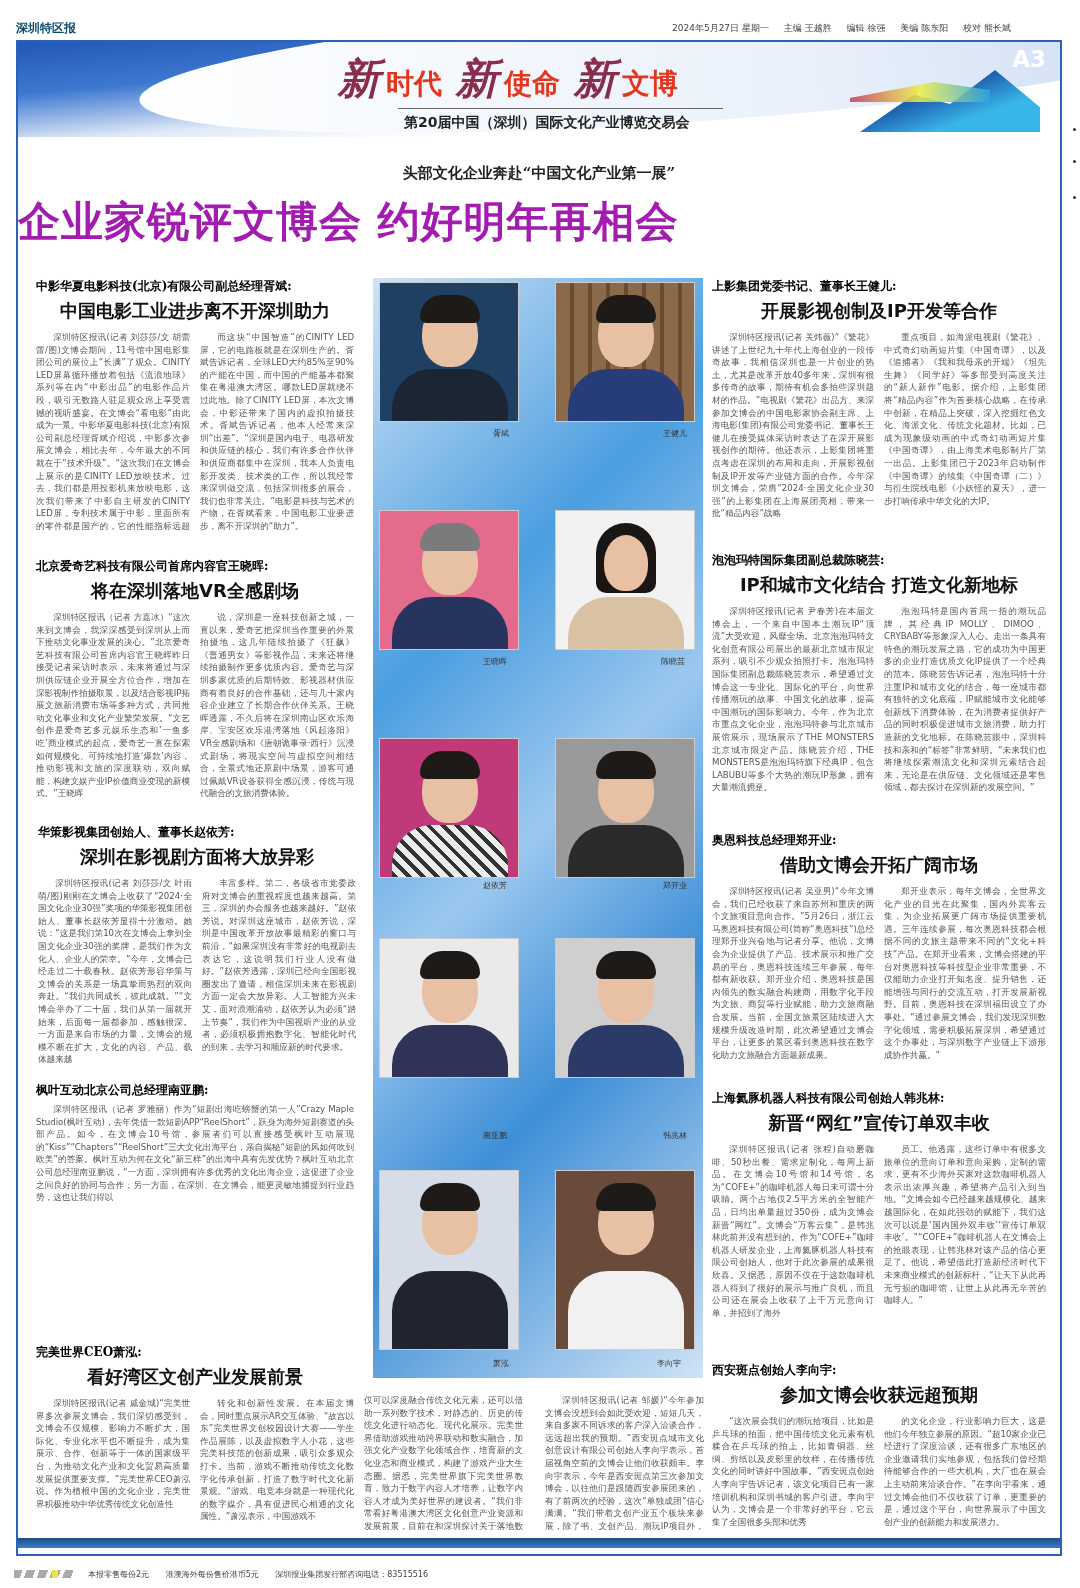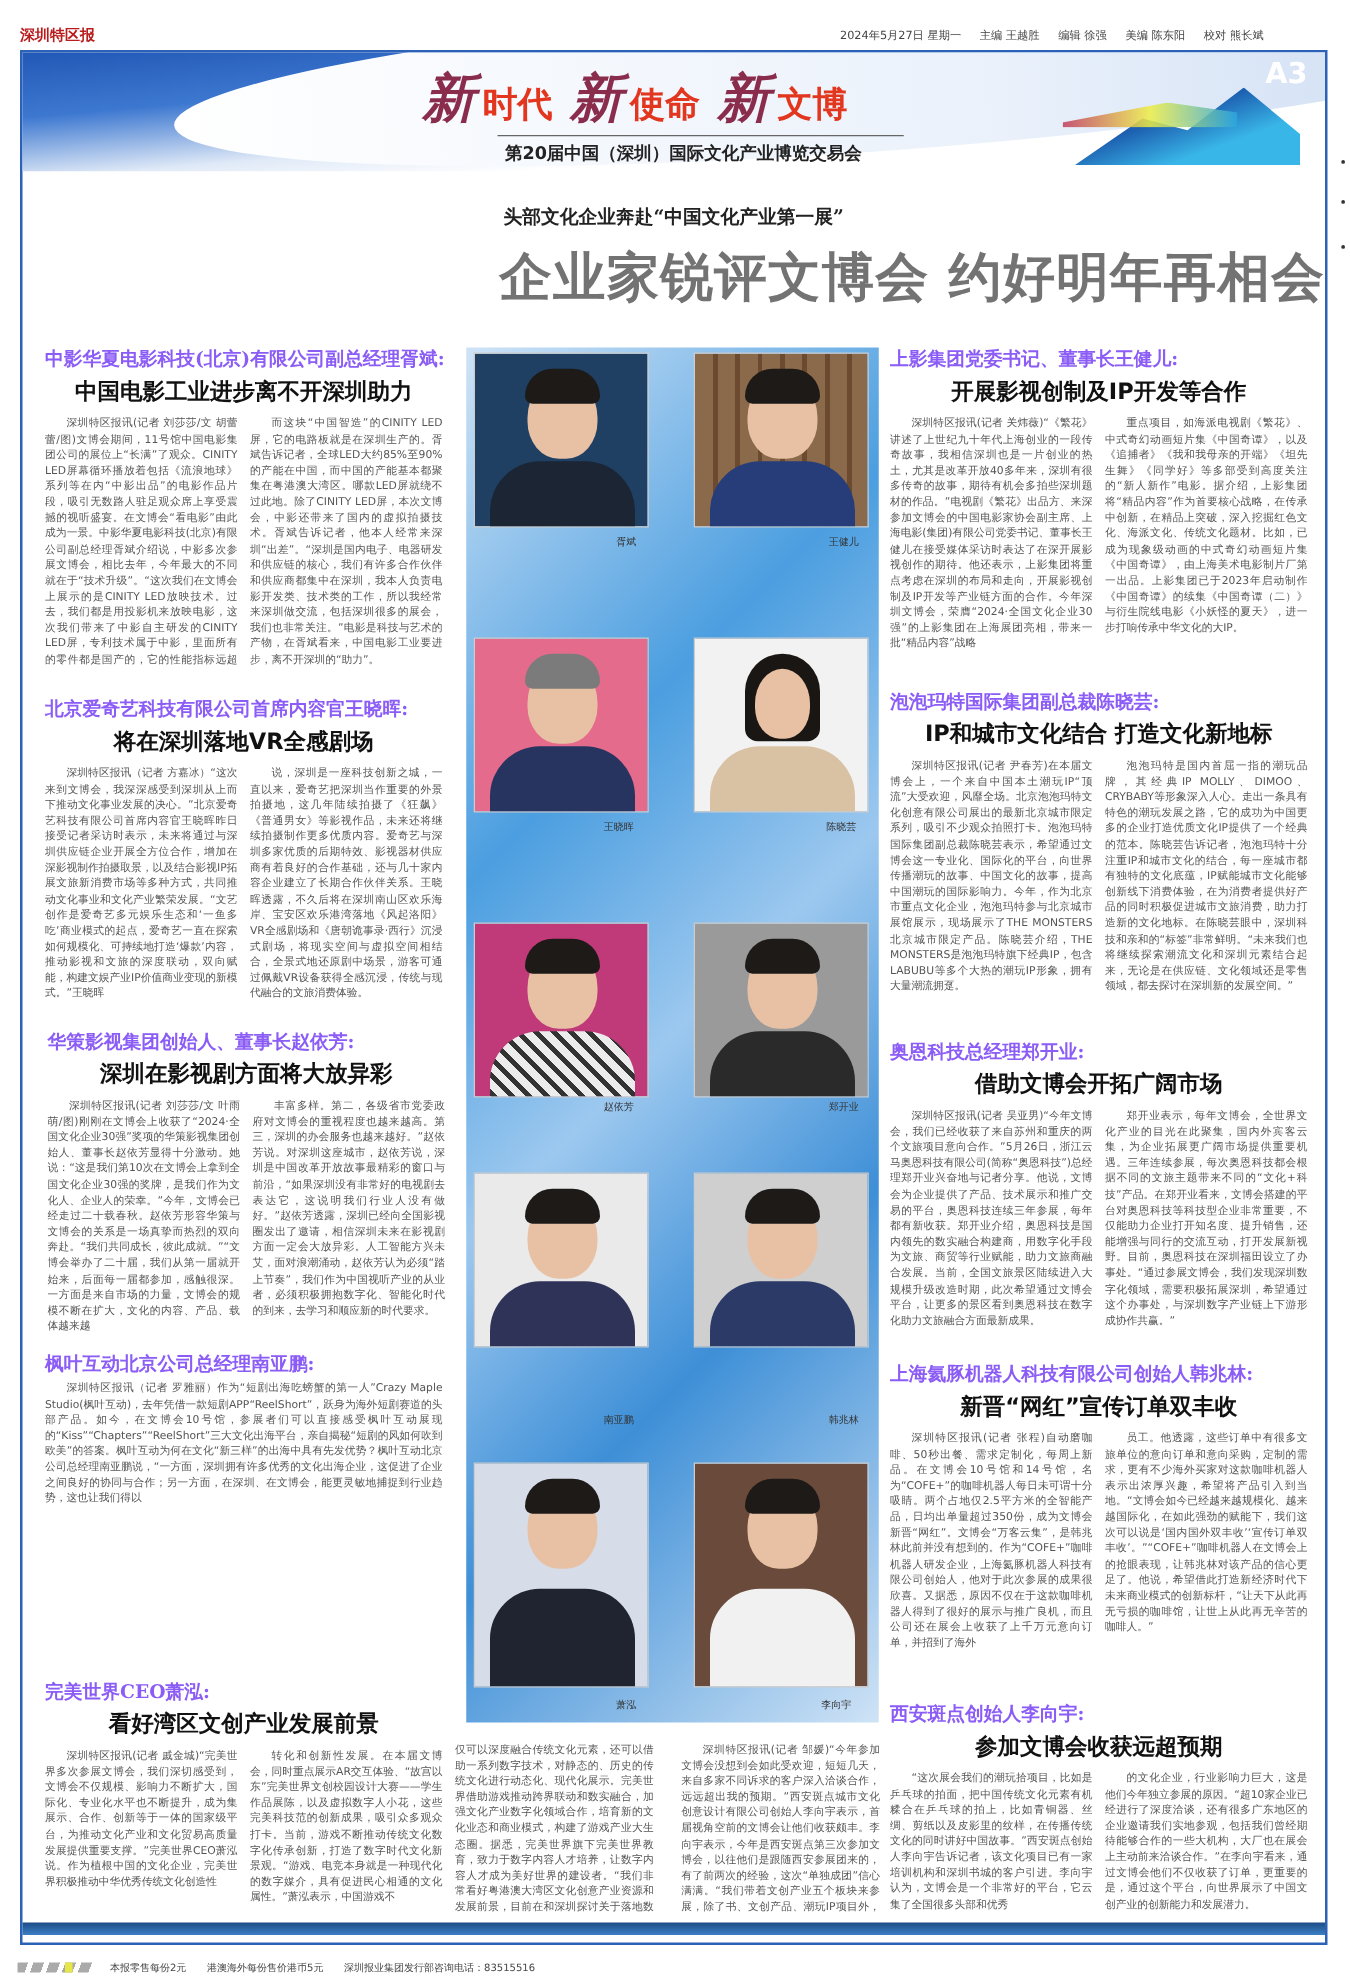--- a/index.html
+++ b/index.html
@@ -1,41 +1,41 @@
 <!DOCTYPE html>
 <html><head>
 <meta charset="utf-8">
 <style>
 *{box-sizing:border-box;margin:0;padding:0}
 body{width:1080px;height:1588px;background:#fff;font-family:"DejaVu Sans","Liberation Sans",sans-serif;color:#222;position:relative;overflow:hidden}
 .masthead{position:absolute;left:0;top:0;width:1080px;height:40px}
-.paper-name{position:absolute;left:16px;top:20px;font-family:"DejaVu Serif",serif;font-size:12px;color:#b91c1c;font-weight:bold}
+.paper-name{position:absolute;left:16px;top:20px;font-family:"DejaVu Serif",serif;font-size:12px;color:#0c4a6e;font-weight:bold}
 .meta{position:absolute;left:672px;top:22px;font-size:9px;color:#444;white-space:nowrap}
 .meta span{margin-right:12px}
 .frame{position:absolute;left:16px;top:40px;width:1046px;height:1516px;border:2px solid #2b62b8;background:#fff}
 .banner{position:absolute;left:0;top:0;width:100%;height:95px;background:linear-gradient(175deg,#2258b6 0%,#3d78d0 28%,#dfe9f7 55%,#ffffff 70%);overflow:hidden}
 .banner .swoosh{position:absolute;left:120px;top:-40px;width:1100px;height:120px;border-radius:50%;background:linear-gradient(90deg,#fff 0,#eaf1fb 60%,#c9daf2 100%);transform:rotate(-4deg)}
 .logo{position:absolute;left:18px;top:14px;width:170px;height:80px}
 .logo .s{position:absolute;left:8px;top:4px;width:44px;height:60px;border:7px solid #e33;border-right-color:#f3b21c;border-bottom-color:#6bbf3d;border-radius:22px}
 .logo .n20{position:absolute;left:66px;top:10px;font-size:40px;font-weight:bold;color:#ee8a1b;font-family:"DejaVu Sans",sans-serif}
 .logo .ring{position:absolute;left:116px;top:18px;width:40px;height:40px;border-radius:50%;border:8px solid #9a4fc4;border-top-color:#e43;border-right-color:#28a0d8;border-bottom-color:#5c3}
 .logo .th{position:absolute;left:152px;top:10px;font-size:10px;color:#fff;font-weight:bold}
 .logo .icif{position:absolute;left:8px;top:62px;font-size:16px;color:#fff;font-family:"Liberation Sans",sans-serif}
 .slogan{position:absolute;left:320px;top:12px;height:50px;display:flex;align-items:flex-end;gap:6px}
 .slogan .xin{font-family:"DejaVu Serif",serif;font-size:42px;color:#8a2d4c;font-style:italic;font-weight:bold;line-height:50px}
 .slogan .w{font-size:28px;color:#e2361f;font-weight:bold;line-height:40px;margin-right:8px}
 .slogan-line{position:absolute;left:380px;top:66px;width:325px;height:1px;background:#666}
 .expo-name{position:absolute;left:386px;top:72px;font-size:14px;font-weight:bold;color:#222}
 .page-no{position:absolute;right:14px;top:4px;font-size:23px;font-weight:bold;color:#fff}
 .mount{position:absolute;right:20px;top:28px;width:180px;height:62px;background:linear-gradient(160deg,#3b8ede,#1d5fb0 40%,#39b6e8 70%);clip-path:polygon(0 100%,30% 40%,50% 55%,75% 0,100% 60%,100% 100%)}
 .mount2{position:absolute;right:70px;top:40px;width:140px;height:20px;background:linear-gradient(90deg,#c13a5e,#ee4,#29a5e1);clip-path:polygon(0 80%,60% 0,100% 40%,100% 100%,0 100%);opacity:.85}
 .kicker{position:absolute;left:0;width:100%;top:122px;text-align:center;font-family:"DejaVu Serif",serif;font-size:15px;font-weight:bold;color:#222}
-.headline{position:absolute;left:0;width:100%;top:152px;text-align:right;font-size:42px;font-weight:bold;color:#737373;letter-spacing:1px}
+.headline{position:absolute;left:0;width:100%;top:152px;text-align:left;font-size:42px;font-weight:bold;color:#a21caf;letter-spacing:1px}
 .article{position:absolute}
-.art-kicker{font-family:"DejaVu Serif",serif;font-size:15px;font-weight:bold;color:#8b5cf6;margin-bottom:4px;white-space:nowrap}
+.art-kicker{font-family:"DejaVu Serif",serif;font-size:12px;font-weight:bold;color:#000000;margin-bottom:4px;white-space:nowrap}
 .art-title{font-size:18px;font-weight:bold;color:#111;text-align:center;margin-bottom:8px;white-space:nowrap}
 .cols{display:flex;gap:10px}
 .cols p{flex:1;font-size:8.6px;line-height:12.6px;color:#555;text-align:justify;text-indent:2em;overflow:hidden}
 .photos{position:absolute;left:355px;top:236px;width:330px;height:1100px;background:linear-gradient(135deg,#cfe3f6 0%,#4b9ee0 30%,#9cc8ef 50%,#3e8fd7 70%,#cfe3f6 100%)}
 .photo{position:absolute;width:140px;height:140px;border:1px solid #ccc;overflow:hidden}
 .photo .bg{position:absolute;inset:0}
 .photo .head{position:absolute;left:42px;top:18px;width:56px;height:66px;border-radius:50% 50% 45% 45%;background:#e8c1a4}
 .photo .hair{position:absolute;left:40px;top:12px;width:60px;height:28px;border-radius:30px 30px 8px 8px;background:#2a2420}
 .photo .body{position:absolute;left:12px;top:86px;width:116px;height:60px;border-radius:40px 40px 0 0}
 .caption{position:absolute;font-size:8px;color:#333;white-space:nowrap}

